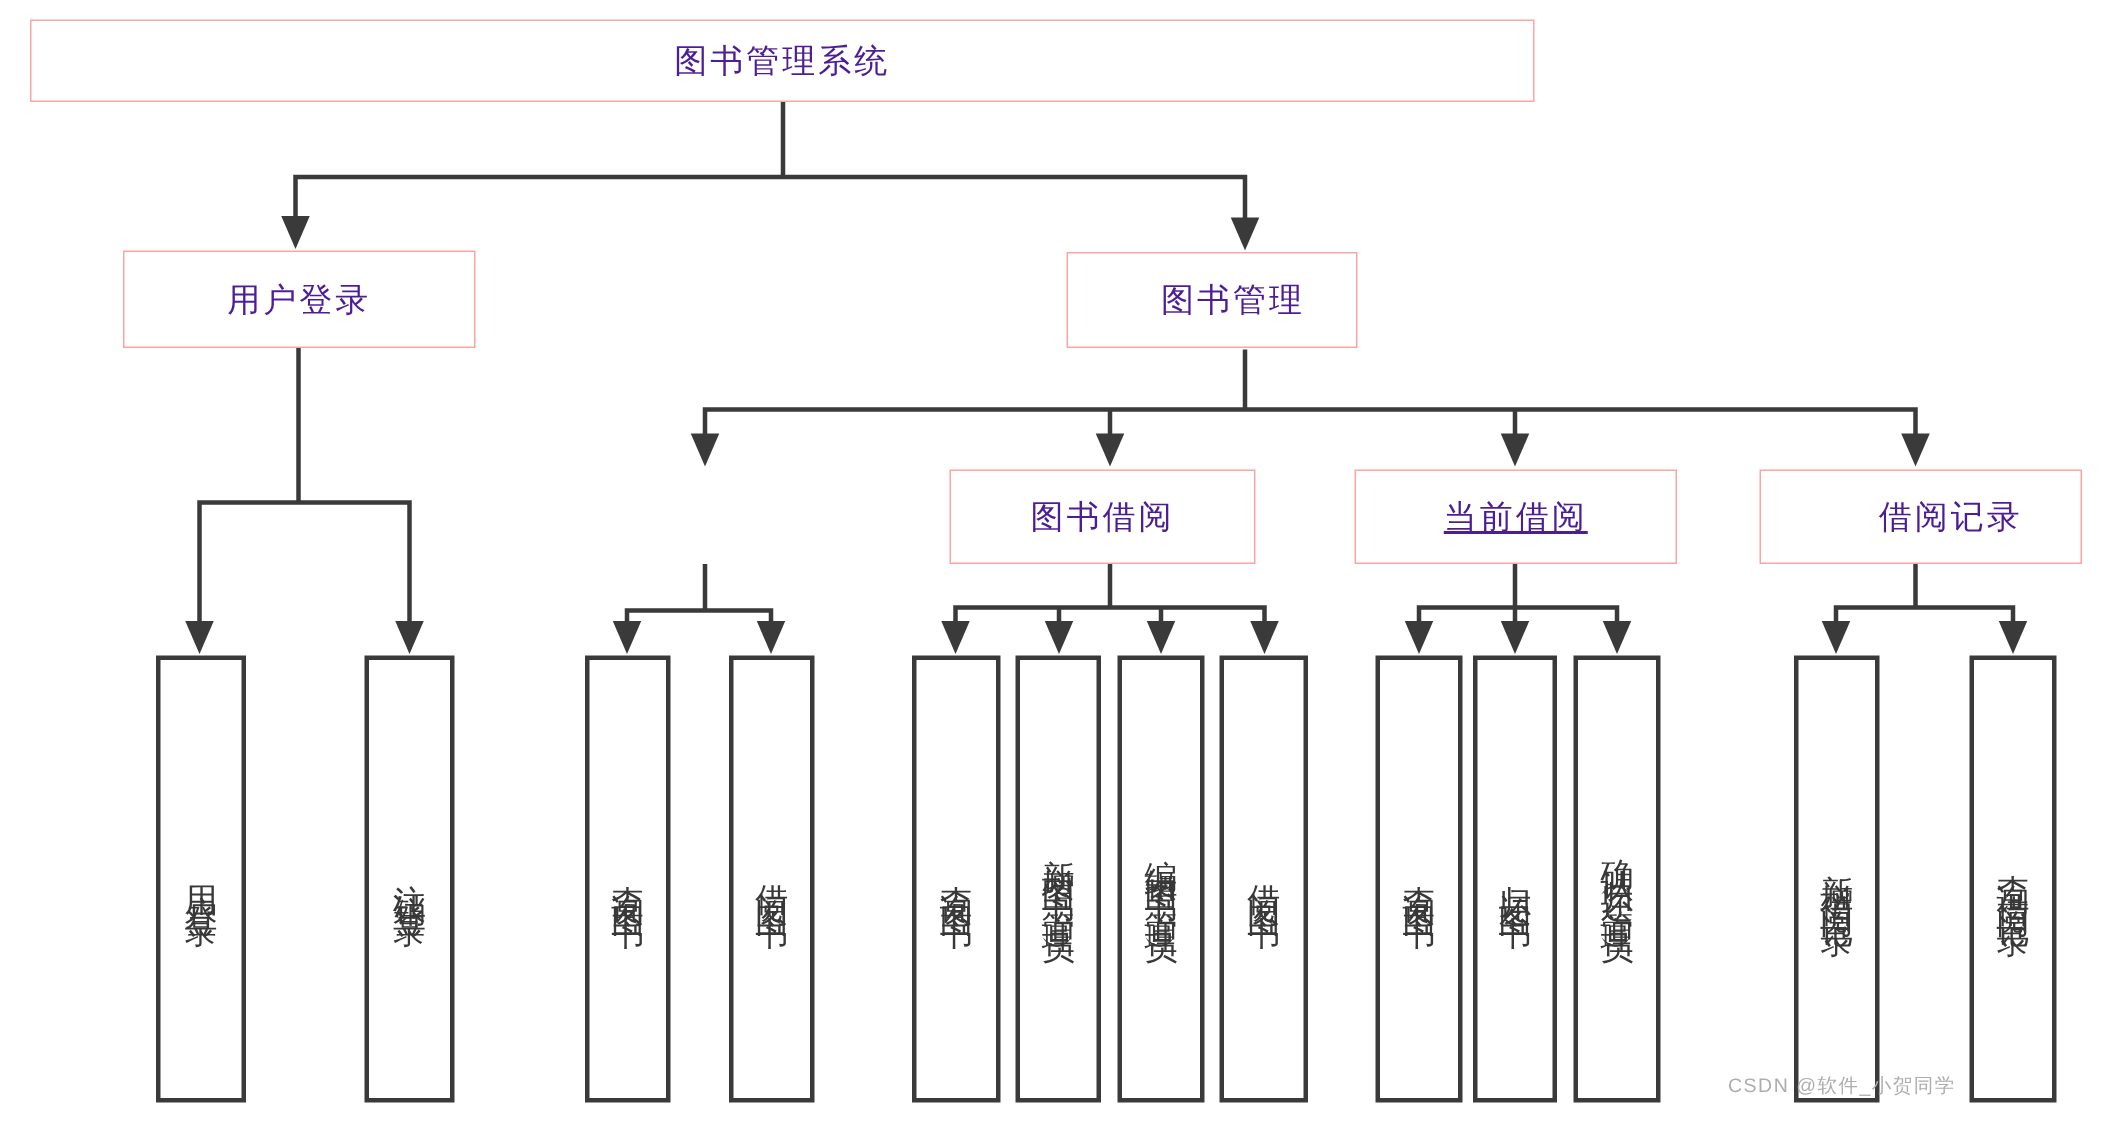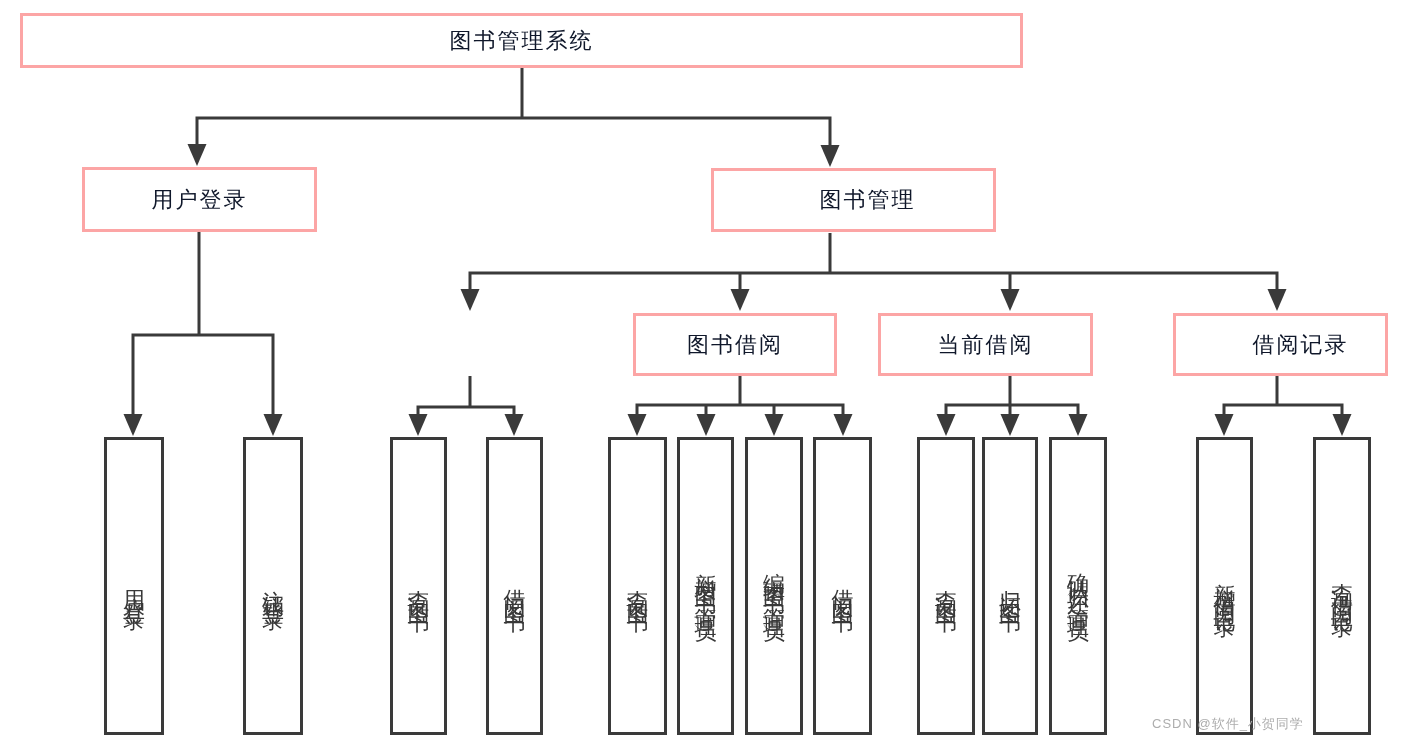--- a/index.html
+++ b/index.html
@@ -15,25 +15,25 @@
     background: #ffffff;
   }
   #connectors {
     position: absolute; left: 0; top: 0;
     width: 1405px; height: 747px;
     pointer-events: none;
   }
   .hnode {
     position: absolute;
     box-sizing: border-box;
-    border: 3px solid #fca5a5;
+    border: 1px solid #fca5a5;
     background: #ffffff;
     display: flex; align-items: center; justify-content: center;
     font-size: 22px;
-    color: #0f172a;
+    color: #4c1d95;
     letter-spacing: 2px;
     z-index: 2;
   }
   .vnode {
     position: absolute;
     top: 437px; height: 298px;
     box-sizing: border-box;
     border: 3px solid #3a3a3a;
     background: #ffffff;
     display: flex; align-items: center; justify-content: center;
@@ -105,24 +105,24 @@
       <polygon points="1068.5,414 1087.5,414 1078,436"></polygon>
 
       <polygon points="1214.5,414 1233.5,414 1224,436"></polygon>
       <polygon points="1332.5,414 1351.5,414 1342,436"></polygon>
     </g>
   </svg>
 
   <div class="hnode" style="left:20px; top:13px; width:1003px; height:55px;">图书管理系统</div>
 
   <div class="hnode" style="left:82px; top:167px; width:235px; height:65px;">用户登录</div>
-  <div class="hnode" style="left:711px; top:168px; width:285px; height:64px;padding-left:28px;">图书管理</div>
+  <div class="hnode" style="left:711px; top:168px; width:194px; height:64px;padding-left:28px;">图书管理</div>
 
   <div class="hnode" style="left:633px; top:313px; width:204px; height:63px;">图书借阅</div>
-  <div class="hnode" style="left:878px; top:313px; width:215px; height:63px;">当前借阅</div>
+  <div class="hnode" style="left:903px; top:313px; width:215px; height:63px;text-decoration:underline;">当前借阅</div>
   <div class="hnode" style="left:1173px; top:313px; width:215px; height:63px;padding-left:40px;">借阅记录</div>
 
   <div class="vnode" style="left:104px; width:60px;">用户登录</div>
   <div class="vnode" style="left:243px; width:60px;">注销登录</div>
 
   <div class="vnode" style="left:390px; width:57px;">查询图书</div>
   <div class="vnode" style="left:486px; width:57px;">借阅图书</div>
 
   <div class="vnode" style="left:608px; width:59px;">查询图书</div>
   <div class="vnode" style="left:677px; width:57px;">新增图书（管理员）</div>

